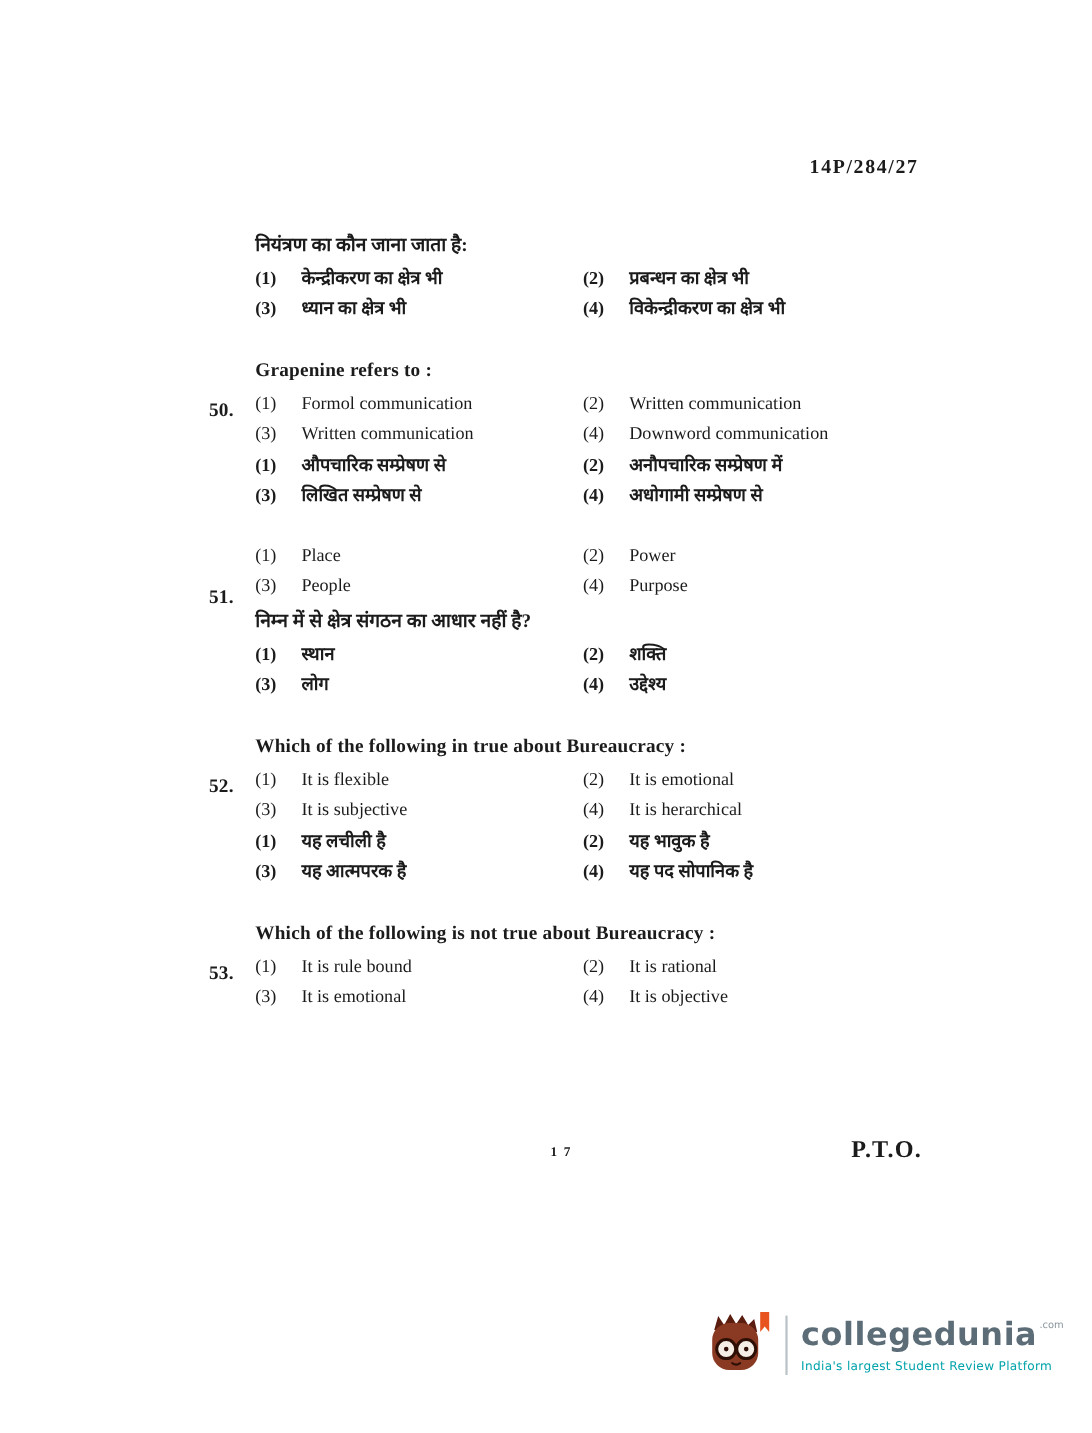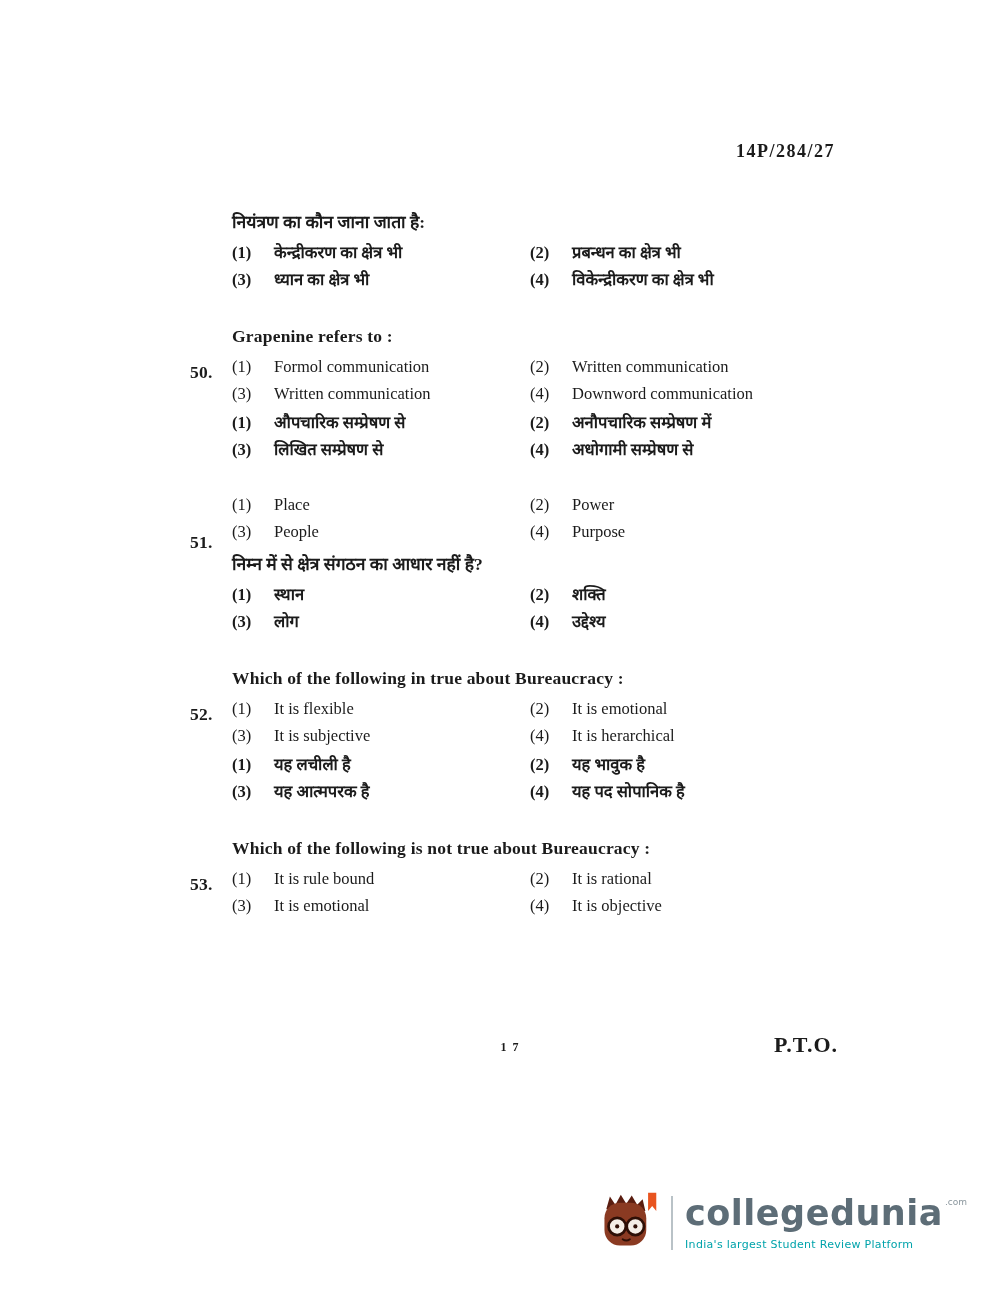--- a/index.html
+++ b/index.html
@@ -14,21 +14,21 @@
   .opt .n{flex:none;width:42px;}
   .hindi-line{margin-top:10px;font-size:17.5px;font-weight:600;line-height:24px;}
   .hindi-opts .opt{font-weight:600;}
   .page-num{position:absolute;top:1040px;left:16px;width:100%;text-align:center;font-weight:bold;font-size:12px;letter-spacing:6px;}
   .pto{position:absolute;top:1032px;right:155px;font-weight:bold;font-size:22px;letter-spacing:1px;}
   .logo{position:absolute;top:1188px;right:26px;display:flex;align-items:center;gap:12px;
         font-family:"DejaVu Sans",sans-serif;}
   .logo .divider{width:2px;height:54px;background:#b9c2c7;}
   .brand-wrap{display:flex;flex-direction:column;}
   .brand-line{display:flex;align-items:flex-start;}
-  .brand-name{font-size:35px;color:#5d6d77;font-weight:600;letter-spacing:.5px;line-height:1;}
+  .brand-name{font-size:29px;color:#5d6d77;font-weight:600;letter-spacing:.5px;line-height:1;}
   .brand-tld{font-size:9px;color:#8a969d;margin-top:1px;margin-left:2px;}
   .tagline{font-size:11px;color:#00a3ab;margin-top:7px;letter-spacing:.3px;}
 </style>
 </head>
 <body>
 
 <div class="sheet">
 
   <div class="paper-code">14P/284/27</div>
 

